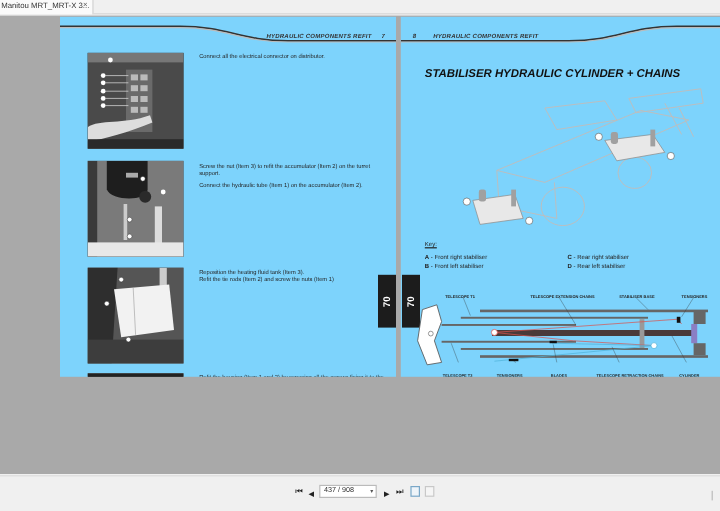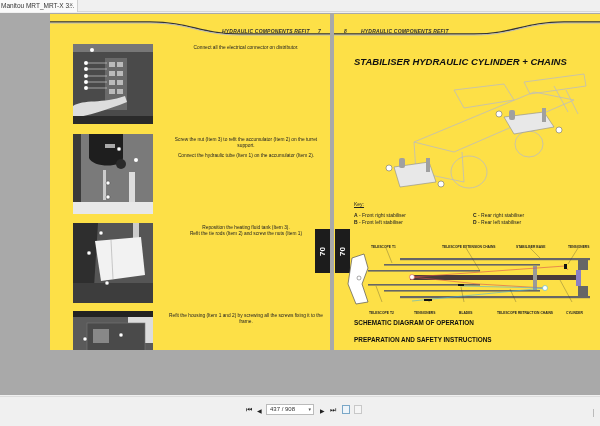--- a/index.html
+++ b/index.html
@@ -1,21 +1,21 @@
 <!DOCTYPE html>
 <html><head>
   <meta charset="utf-8">
   <style>
     * { box-sizing: border-box; margin: 0; padding: 0; }
     html, body { width: 600px; height: 426px; overflow: hidden; background: #f0f0f0; font-family: "Liberation Sans", sans-serif; }
     .tabbar { position: absolute; left: 0; top: 0; width: 600px; height: 12px; background: #f0f0f0; border-bottom: 1px solid #d8d8d8; }
     .tab { position: absolute; left: 0; top: 0; height: 12px; width: 78px; background: #fafafa; border-right: 1px solid #cfcfcf; font-size: 6.5px; color: #333; padding: 2px 0 0 1px; white-space: nowrap; }
     .tab .close { position: absolute; right: 4px; top: 1px; font-size: 6.5px; color: #555; }
     .viewer { position: absolute; left: 0; top: 13px; width: 600px; height: 382px; background: #a9a9a9; }
-    .page { position: absolute; top: 1px; height: 336px; background: #fde047; overflow: hidden; text-align: center; }
+    .page { position: absolute; top: 1px; height: 300px; background: #7dd3fc; overflow: hidden; }
     .page.left { left: 50px; width: 280px; }
     .page.right { left: 334px; width: 266px; }
     .hdr-line { position: absolute; left: 0; top: 0; width: 100%; height: 30px; }
     .hdr-text { position: absolute; top: 14px; font-size: 5px; font-style: italic; font-weight: bold; color: #333; letter-spacing: 0.2px; white-space: nowrap; }
     .photo { position: absolute; left: 23px; width: 80px; background: #555; overflow: hidden; }
     .step-text { position: absolute; left: 116px; width: 160px; font-size: 4.8px; color: #222; line-height: 6.2px; }
     .step-text p + p { margin-top: 4px; }
     .footer-code { position: absolute; top: 367px; font-size: 3.5px; color: #666; }
     .side-tab { position: absolute; top: 215px; width: 15px; height: 44px; background: #1c1c1c; color: #fff; font-weight: bold; font-size: 8px; display: flex; align-items: center; justify-content: center; }
     .side-tab span { display: inline-block; transform: rotate(-90deg); }

